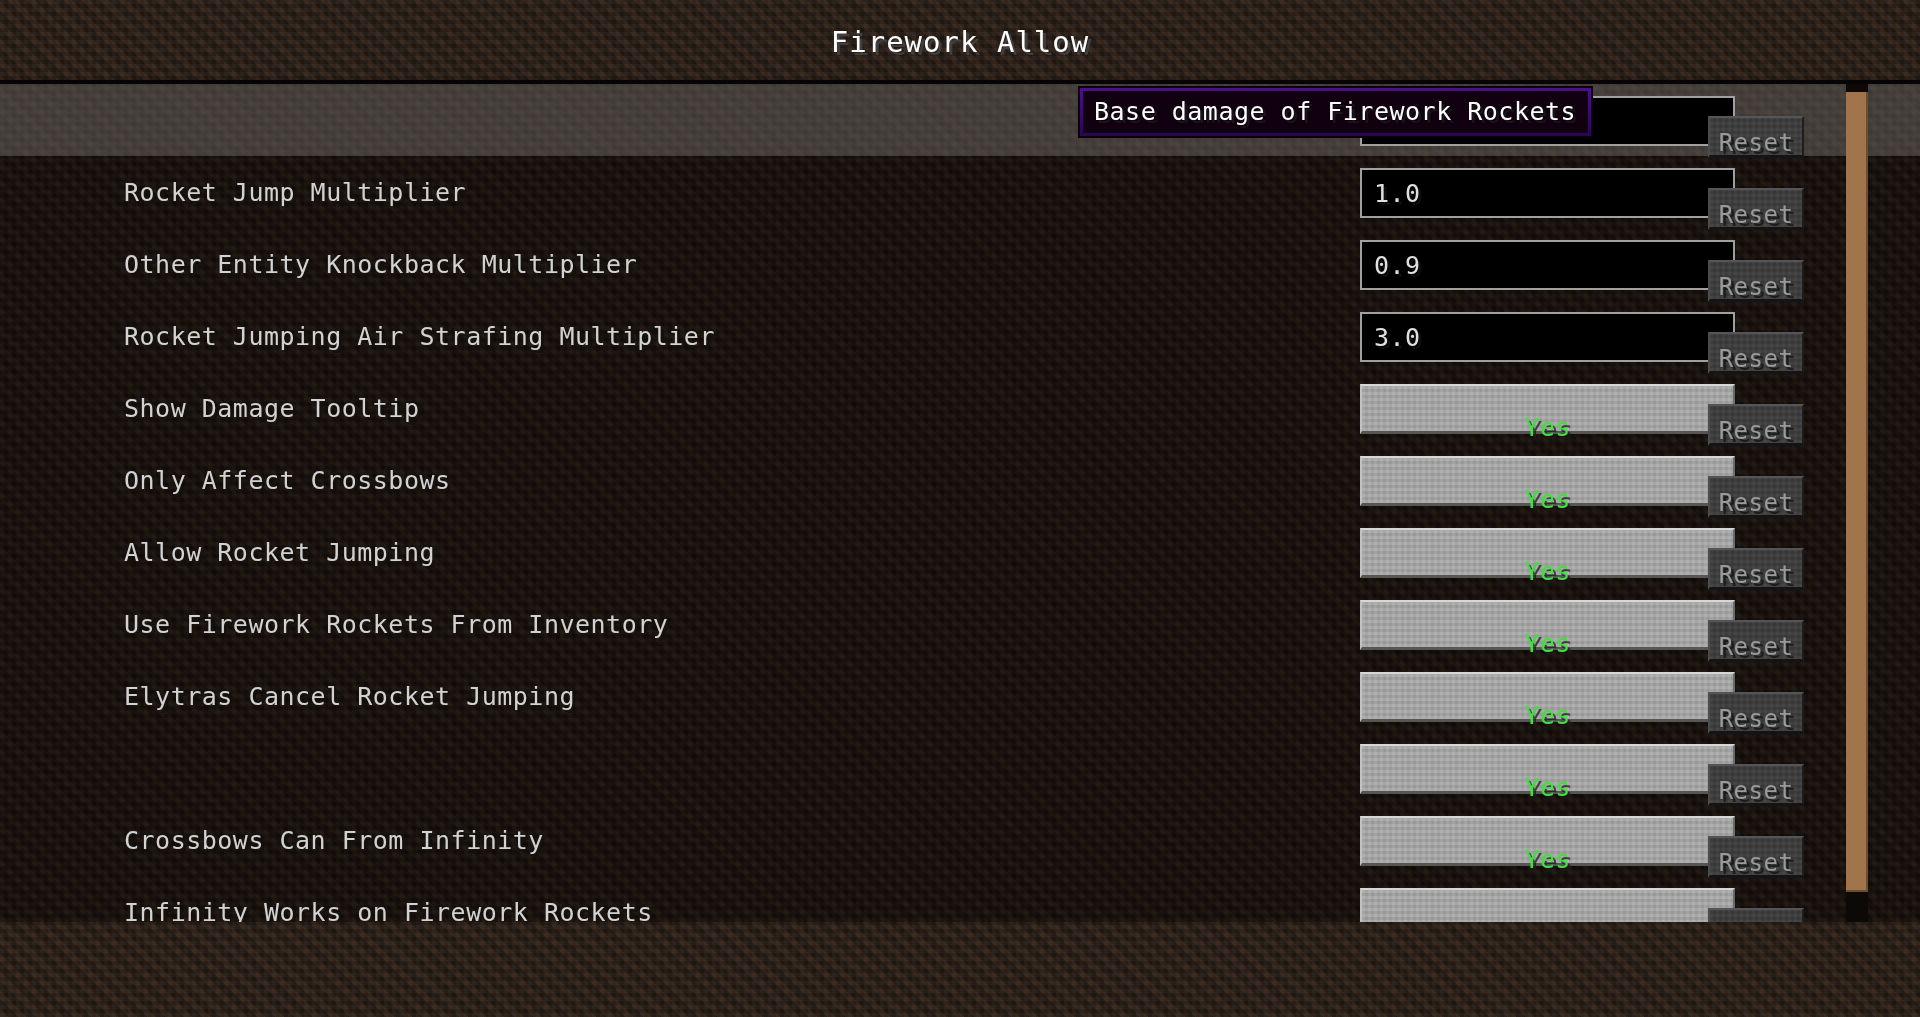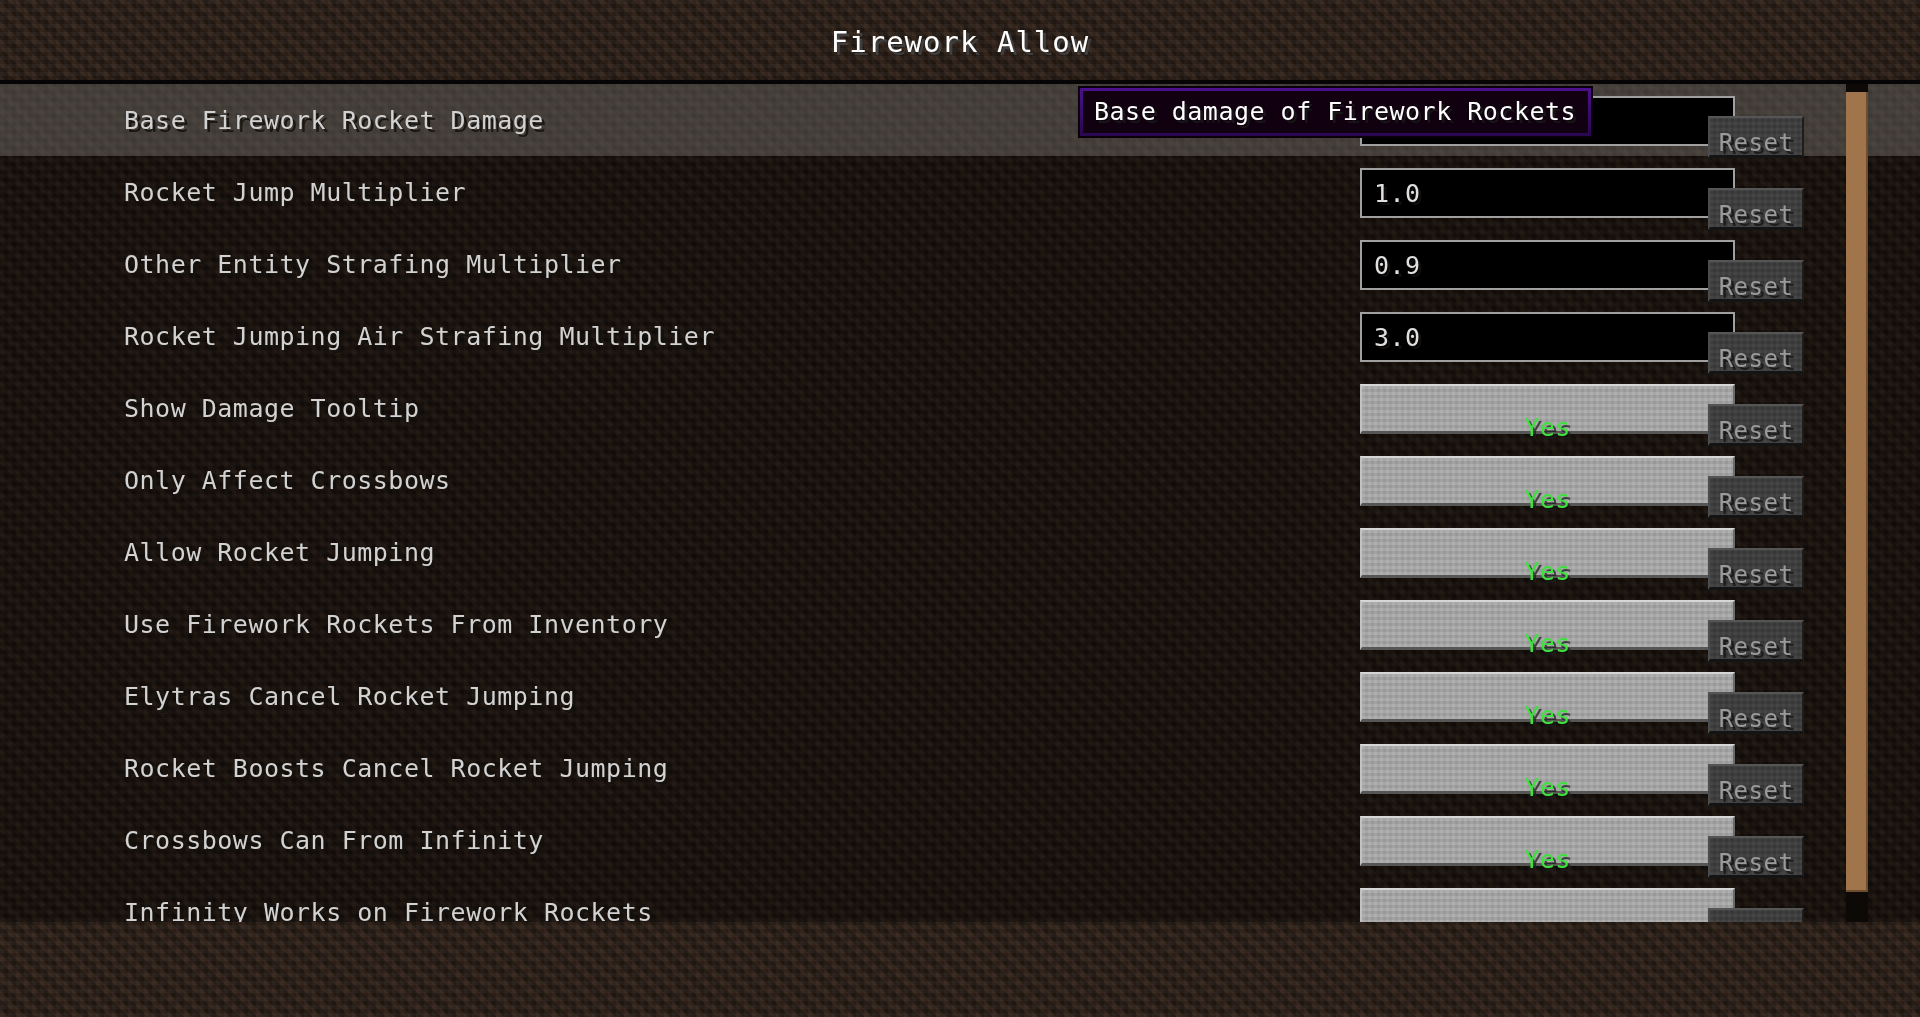--- a/index.html
+++ b/index.html
@@ -183,21 +183,20 @@
 <div id="app" class="dirt-bg">
 
   <div id="header" class="dirt-bg">
     <div id="page-title">Firework Allow</div>
   </div>
   <div id="header-divider"></div>
 
   <div id="options-list" class="dirt-dark">
     <div id="list-inner">
         <div class="option-row hovered">
-          <div class="option-label">Base Firework Rocket Damage</div>
           <div class="value-widget">
             <div class="text-field">
               <span class="fv">3.0</span>
             </div>
           </div>
           <div class="reset-btn">
             <span class="rv">Reset</span>
           </div>
         </div>
         <div class="option-row">
@@ -205,21 +204,21 @@
           <div class="value-widget">
             <div class="text-field">
               <span class="fv">1.0</span>
             </div>
           </div>
           <div class="reset-btn">
             <span class="rv">Reset</span>
           </div>
         </div>
         <div class="option-row">
-          <div class="option-label">Other Entity Strafing Multiplier</div>
+          <div class="option-label">Other Entity Knockback Multiplier</div>
           <div class="value-widget">
             <div class="text-field">
               <span class="fv">0.9</span>
             </div>
           </div>
           <div class="reset-btn">
             <span class="rv">Reset</span>
           </div>
         </div>
         <div class="option-row">
@@ -282,21 +281,20 @@
           <div class="value-widget">
             <div class="stone-btn">
               <span class="bv val-yes">Yes</span>
             </div>
           </div>
           <div class="reset-btn">
             <span class="rv">Reset</span>
           </div>
         </div>
         <div class="option-row">
-          <div class="option-label">Rocket Boosts Cancel Rocket Jumping</div>
           <div class="value-widget">
             <div class="stone-btn">
               <span class="bv val-yes">Yes</span>
             </div>
           </div>
           <div class="reset-btn">
             <span class="rv">Reset</span>
           </div>
         </div>
         <div class="option-row">

